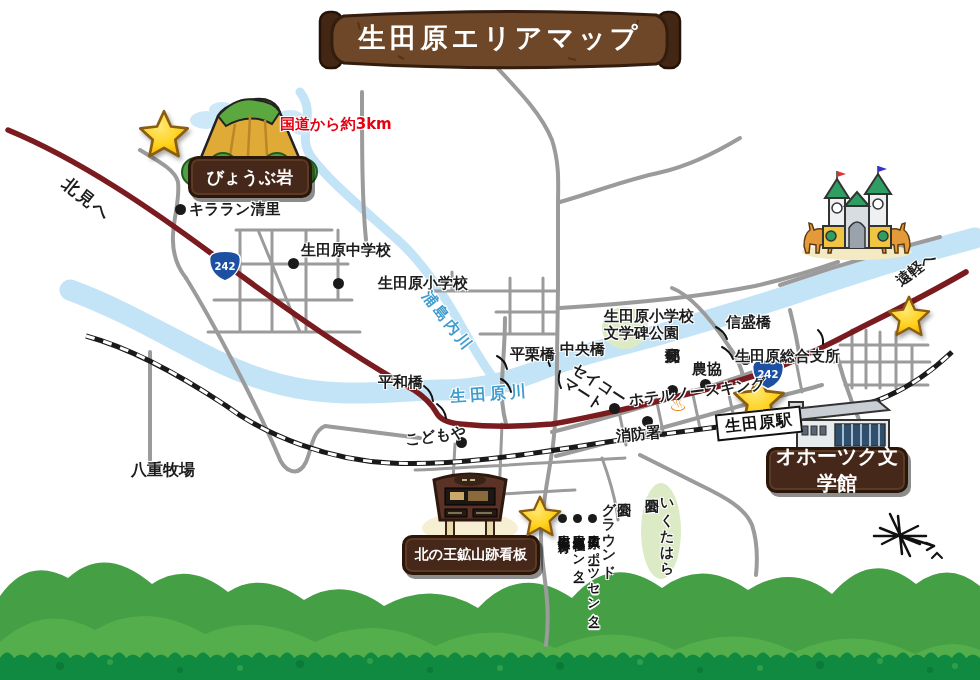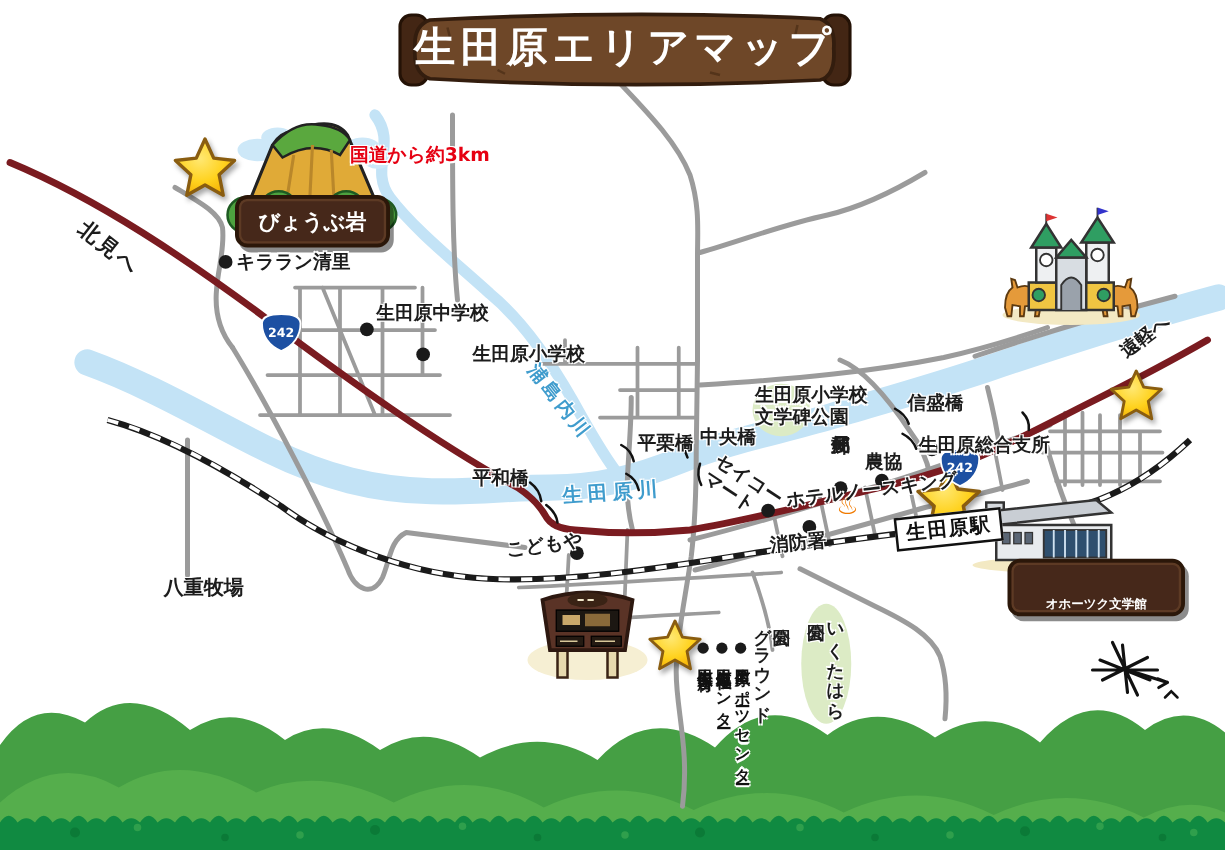--- a/index.html
+++ b/index.html
@@ -14,21 +14,21 @@
   .red{color:#e60012;}
   .vert{writing-mode:vertical-rl;}
   .vert span{display:block;}
   .dot{position:absolute;width:11px;height:11px;background:#1a1a1a;border-radius:50%;}
   .plaque{position:absolute;display:flex;align-items:center;justify-content:center;
        background:#46281a;border:3px solid #2b1709;border-radius:10px;color:#fff;
        font-weight:bold;box-shadow:3px 4px 0 rgba(0,0,0,.45),inset 0 0 0 2px #5d3a24;
        text-align:center;}
   .star{position:absolute;filter:drop-shadow(2px 3px 2px rgba(0,0,0,.35));}
   .banner-text{position:absolute;left:318px;top:6px;width:364px;height:64px;display:flex;
-       align-items:center;justify-content:center;color:#fff;font-size:33px;font-weight:bold;
+       align-items:center;justify-content:center;color:#fff;font-size:27px;font-weight:bold;
        letter-spacing:4px;}
   .vcol{position:absolute;width:15px;text-align:center;}
   .vcol .cdot{width:9px;height:9px;background:#1a1a1a;border-radius:50%;margin:0 auto 2px auto;}
   .vcol .vtxt{writing-mode:vertical-rl;font-weight:bold;font-size:12.5px;color:#111;
        margin:0 auto;letter-spacing:1px;
        text-shadow:-1px -1px 0 #fff,1px -1px 0 #fff,-1px 1px 0 #fff,1px 1px 0 #fff,0 2px 0 #fff,0 -2px 0 #fff;}
   .onsen{position:absolute;color:#f07a00;font-size:20px;font-weight:bold;}
   .station-box{position:absolute;background:#fff;border:2px solid #111;padding:1px 7px;
        font-weight:bold;font-size:16px;transform:rotate(-6deg);color:#111;letter-spacing:1px;}
 </style>
@@ -188,21 +188,21 @@
         <polygon points="8,16 102,6 114,16 22,26" fill="#c9ced4"></polygon>
         <rect x="22" y="26" width="92" height="28" fill="#e8ebee"></rect>
         <rect x="60" y="30" width="50" height="22" fill="#2e4f6e" stroke-width="1.5"></rect>
         <path d="M68,30 V52 M77,30 V52 M86,30 V52 M95,30 V52 M104,30 V52" stroke="#cfe2f0" stroke-width="1.5"></path>
         <rect x="27" y="32" width="6" height="9" fill="#5a6675" stroke-width="1"></rect>
         <rect x="36" y="32" width="6" height="9" fill="#5a6675" stroke-width="1"></rect>
         <rect x="45" y="32" width="6" height="9" fill="#5a6675" stroke-width="1"></rect>
       </g>
     </svg>
   </div>
-  <div class="plaque" style="left:806px;top:447px;width:136px;height:40px;font-size:10px;align-items:flex-end;">
+  <div class="plaque" style="left:766px;top:447px;width:136px;height:40px;font-size:20px;">
     <span>オホーツク文学館</span>
   </div>
 
   <div class="abs" style="left:420px;top:466px;width:100px;height:80px;">
     <svg width="100" height="80" viewBox="0 0 100 80">
       <ellipse cx="50" cy="62" rx="48" ry="16" fill="#f6efd3"></ellipse>
       <g>
         <rect x="26" y="48" width="8" height="28" fill="#e7d9ae" stroke="#3a2315" stroke-width="2"></rect>
         <rect x="66" y="48" width="8" height="28" fill="#e7d9ae" stroke="#3a2315" stroke-width="2"></rect>
         <path d="M14,14 Q50,2 86,14 L80,54 L20,54 Z" fill="#5a3326" stroke="#2d1810" stroke-width="3"></path>
@@ -210,20 +210,23 @@
         <path d="M42,14 h5 m3,0 h5" stroke="#f0e6c8" stroke-width="1.5"></path>
         <rect x="25" y="22" width="50" height="17" fill="#1c1712" stroke="#000"></rect>
         <rect x="30" y="26" width="14" height="8" fill="#caa86a"></rect>
         <rect x="48" y="25" width="20" height="10" fill="#8a6a3a"></rect>
         <rect x="25" y="43" width="22" height="8" fill="#241a12" stroke="#000"></rect>
         <rect x="53" y="43" width="24" height="8" fill="#241a12" stroke="#000"></rect>
         <path d="M28,47 h14 M56,47 h16" stroke="#d8c89a" stroke-width="1.2"></path>
       </g>
     </svg>
   </div>
+  <div class="plaque" style="left:402px;top:535px;width:132px;height:34px;font-size:14px;">
+    <span>北の王鉱山跡看板</span>
+  </div>
 
   <svg class="star" style="left:137px;top:108px;" width="54" height="54" viewBox="0 0 100 100">
     <polygon points="50,6 62.9,34.2 93.8,37.8 70.9,58.8 77,89.2 50,74 23,89.2 29.1,58.8 6.2,37.8 37.1,34.2" fill="url(#goldgrad)" stroke="#8a5d10" stroke-width="5" stroke-linejoin="round"></polygon>
   </svg>
   <svg class="star" style="left:731px;top:372px;" width="56" height="56" viewBox="0 0 100 100">
     <polygon points="50,6 62.9,34.2 93.8,37.8 70.9,58.8 77,89.2 50,74 23,89.2 29.1,58.8 6.2,37.8 37.1,34.2" fill="url(#goldgrad)" stroke="#8a5d10" stroke-width="5" stroke-linejoin="round"></polygon>
   </svg>
   <svg class="star" style="left:886px;top:294px;" width="46" height="46" viewBox="0 0 100 100">
     <polygon points="50,6 62.9,34.2 93.8,37.8 70.9,58.8 77,89.2 50,74 23,89.2 29.1,58.8 6.2,37.8 37.1,34.2" fill="url(#goldgrad)" stroke="#8a5d10" stroke-width="5" stroke-linejoin="round"></polygon>
   </svg>

